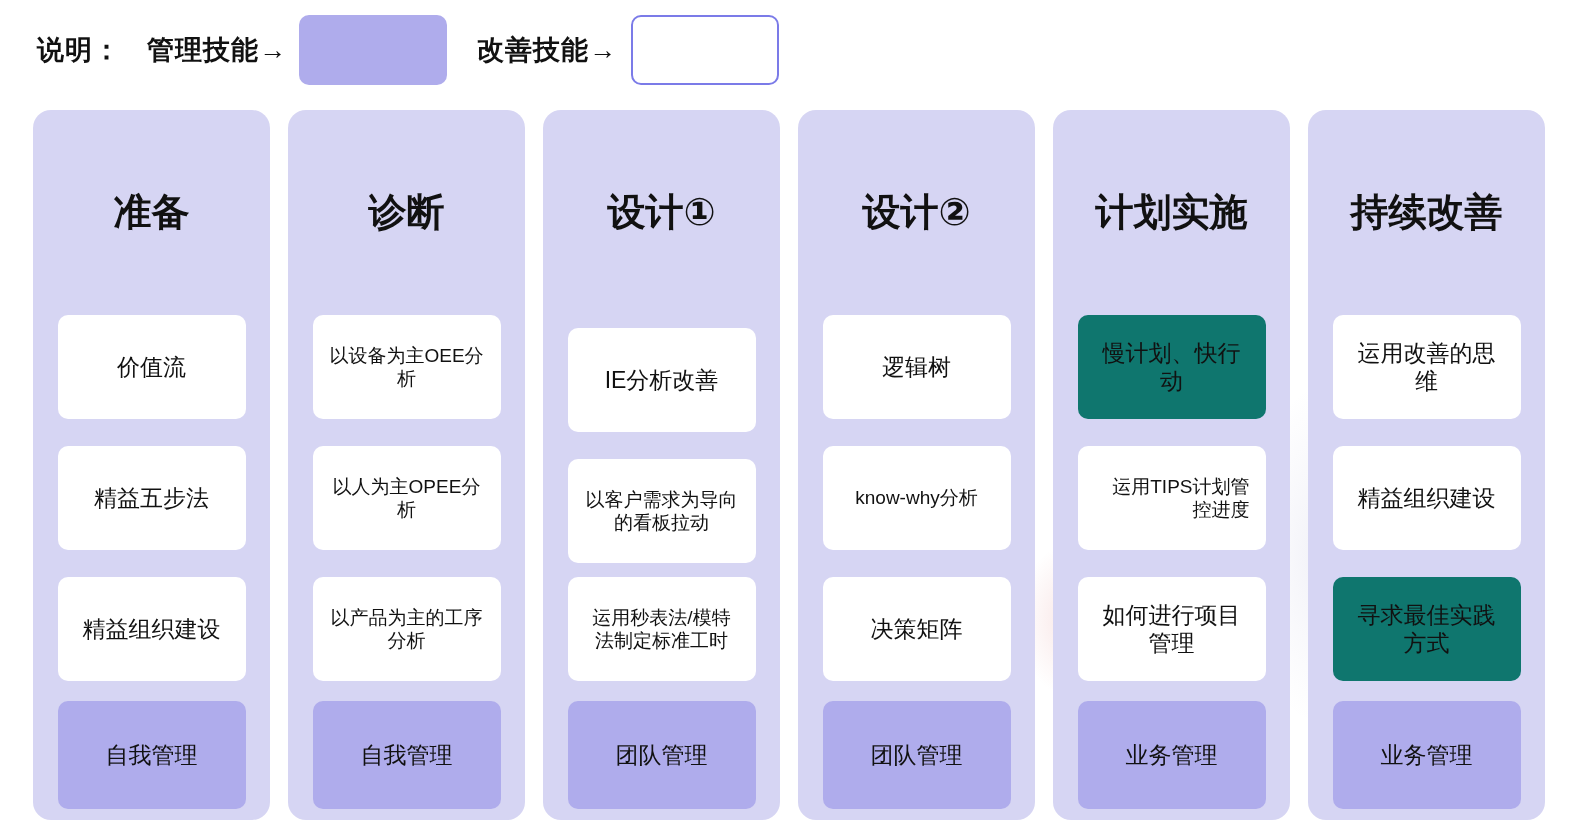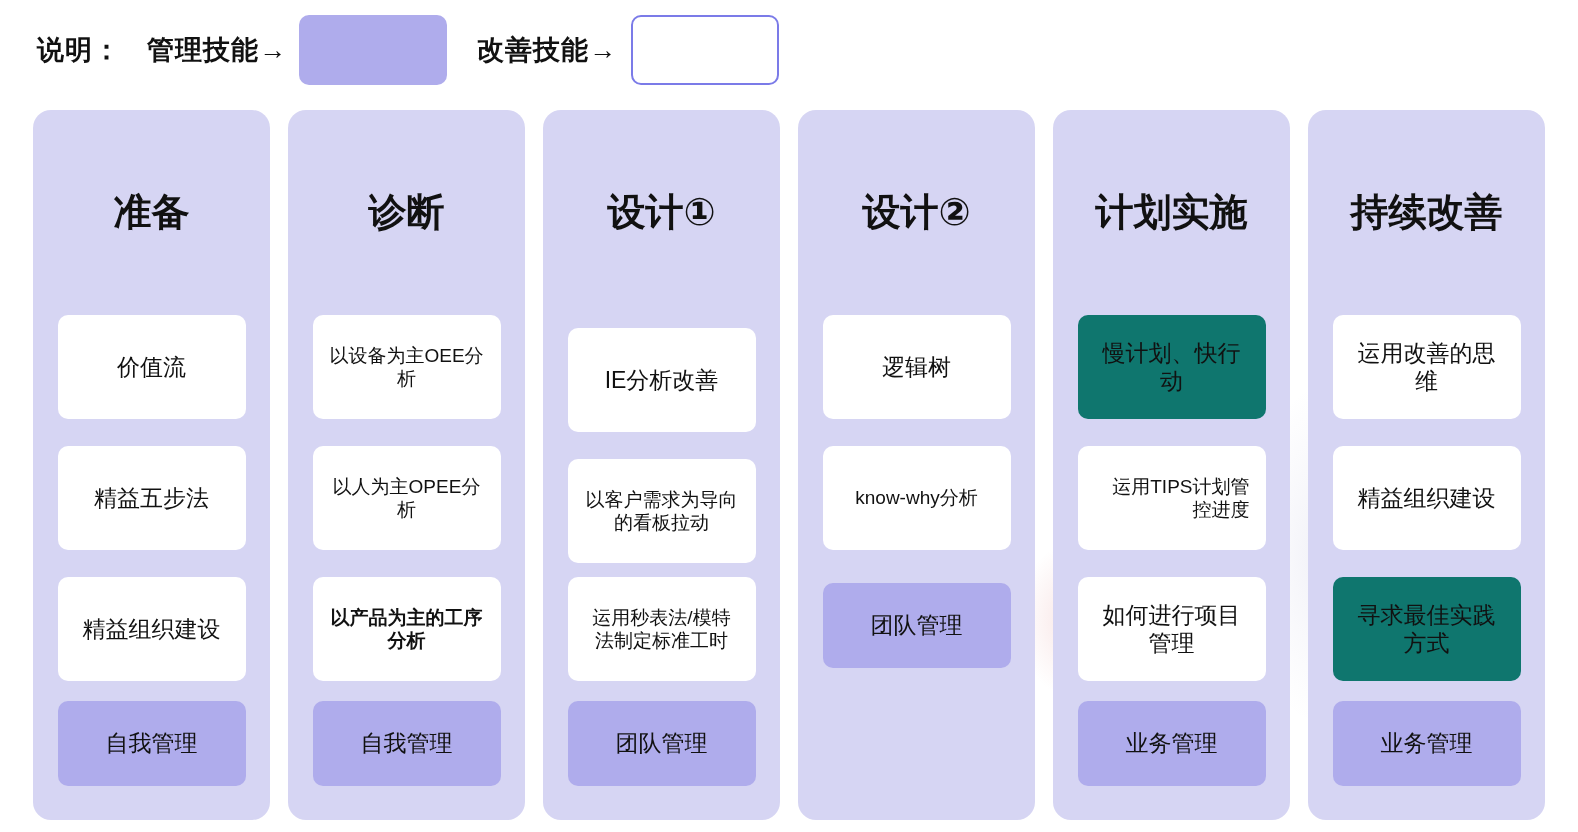--- a/index.html
+++ b/index.html
@@ -73,21 +73,21 @@
     background:#ffffff;
     border-radius:10px;
     display:flex;align-items:center;justify-content:center;
     text-align:center;
     font-size:23px;line-height:1.22;
     padding:6px 16px;box-sizing:border-box;
   }
   .card.tall{min-height:104px;}
   .card.small{font-size:19px;}
   .footer-chip{
-    width:188px;height:85px;margin-top:20px;
+    width:188px;height:108px;margin-top:20px;
     border-radius:10px;
     display:flex;align-items:center;justify-content:center;
     font-size:23px;text-align:center;
   }
 </style>
 </head>
 <body style="background: rgb(255, 255, 255);">
 
 <div class="watermark wm1"></div>
 <div class="watermark wm2"></div>
@@ -119,21 +119,21 @@
     <div class="column" style="background: rgb(214, 213, 243);">
       <div class="col-title">诊断</div>
       <div class="cards">
         <div class="row-slot h1">
           <div class="card tall small" style="background: rgb(255, 255, 255);">以设备为主OEE分析</div>
         </div>
         <div class="row-slot h2">
           <div class="card tall small" style="background: rgb(255, 255, 255);">以人为主OPEE分析</div>
         </div>
         <div class="row-slot h3">
-          <div class="card tall small" style="background: rgb(255, 255, 255); font-weight: bold;">以产品为主的工序分析</div>
+          <div class="card tall small" style="background: rgb(255, 255, 255);">以产品为主的工序分析</div>
         </div>
       </div>
       <div class="footer-chip" style="background: rgb(175, 172, 236);">自我管理</div>
     </div>
     <div class="column" style="background: rgb(214, 213, 243);">
       <div class="col-title">设计①</div>
       <div class="cards">
         <div class="row-slot h2">
           <div class="card tall" style="background: rgb(255, 255, 255);">IE分析改善</div>
         </div>
@@ -147,20 +147,23 @@
       <div class="footer-chip" style="background: rgb(175, 172, 236);">团队管理</div>
     </div>
     <div class="column" style="background: rgb(214, 213, 243);">
       <div class="col-title">设计②</div>
       <div class="cards">
         <div class="row-slot h1">
           <div class="card tall" style="background: rgb(255, 255, 255);">逻辑树</div>
         </div>
         <div class="row-slot h2">
           <div class="card tall small" style="background: rgb(255, 255, 255);">know-why分析</div>
+        </div>
+        <div class="row-slot h3">
+          <div class="card tall" style="background: rgb(255, 255, 255);">决策矩阵</div>
         </div>
       </div>
       <div class="footer-chip" style="background: rgb(175, 172, 236);">团队管理</div>
     </div>
     <div class="column" style="background: rgb(214, 213, 243);">
       <div class="col-title">计划实施</div>
       <div class="cards">
         <div class="row-slot h1">
           <div class="card tall" style="background: #0f766e;">慢计划、快行动</div>
         </div>

